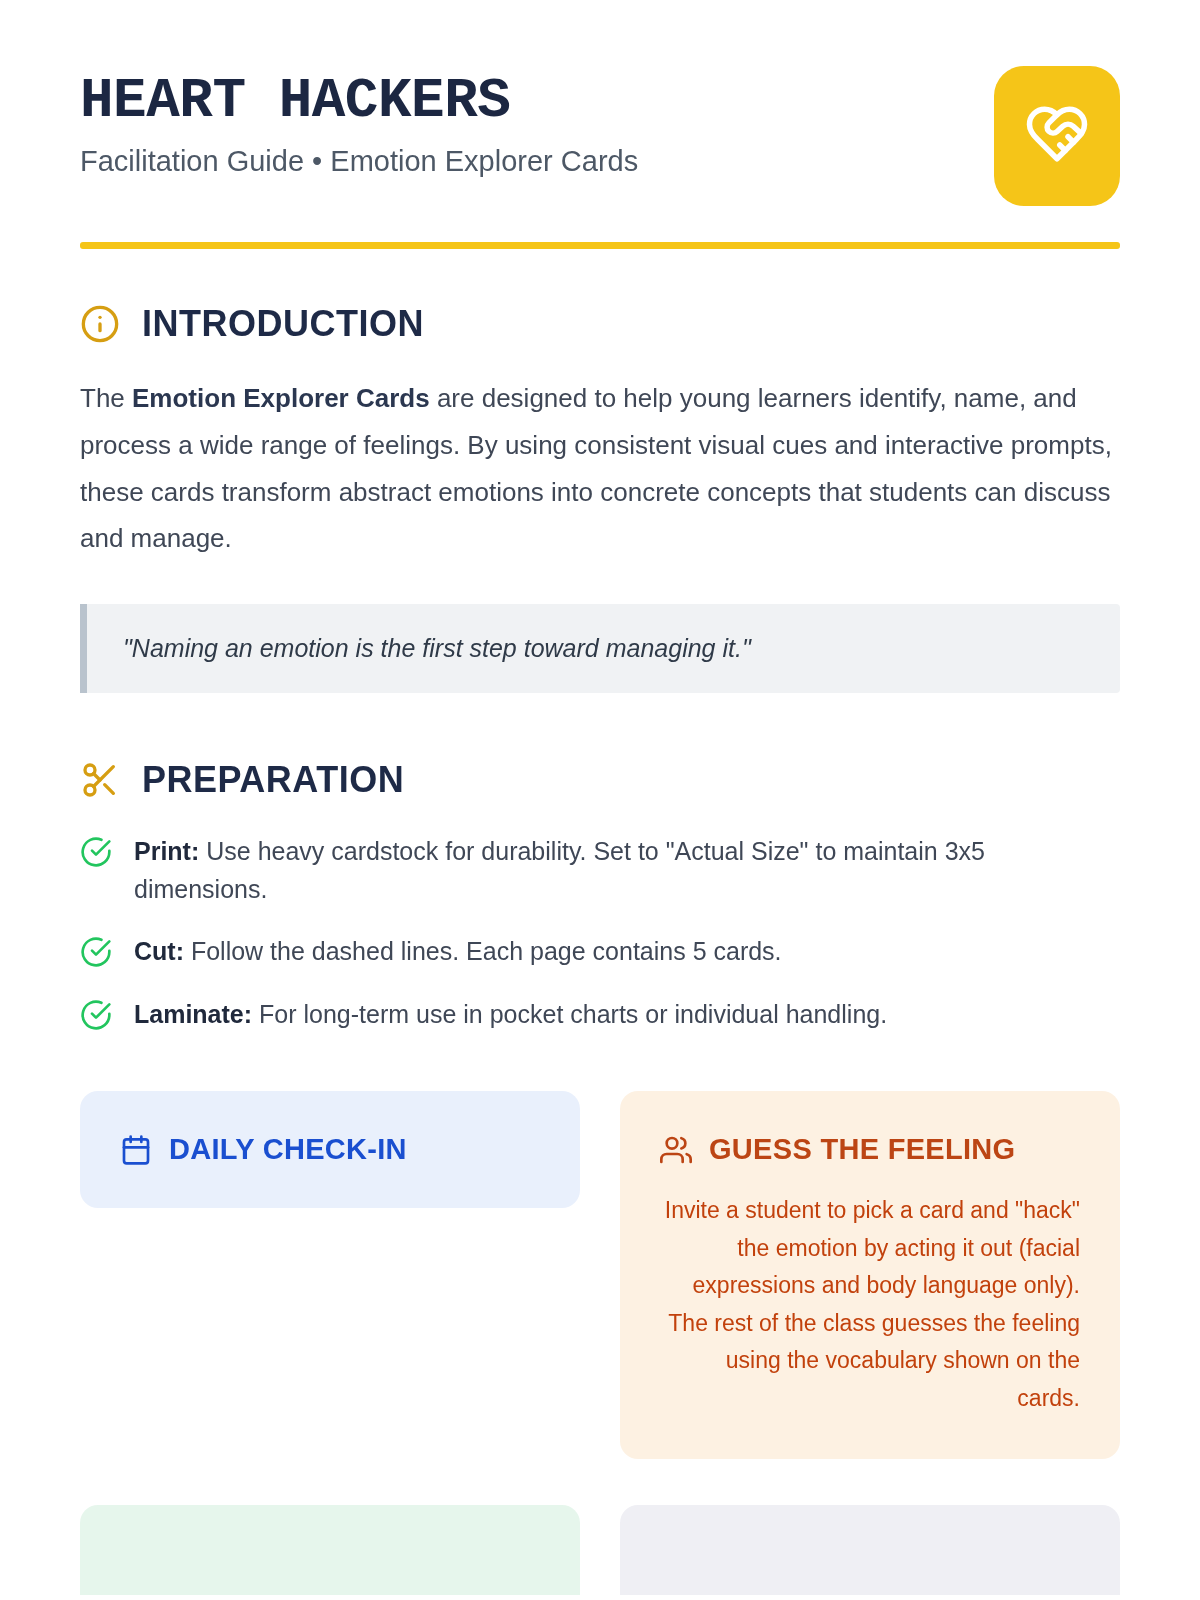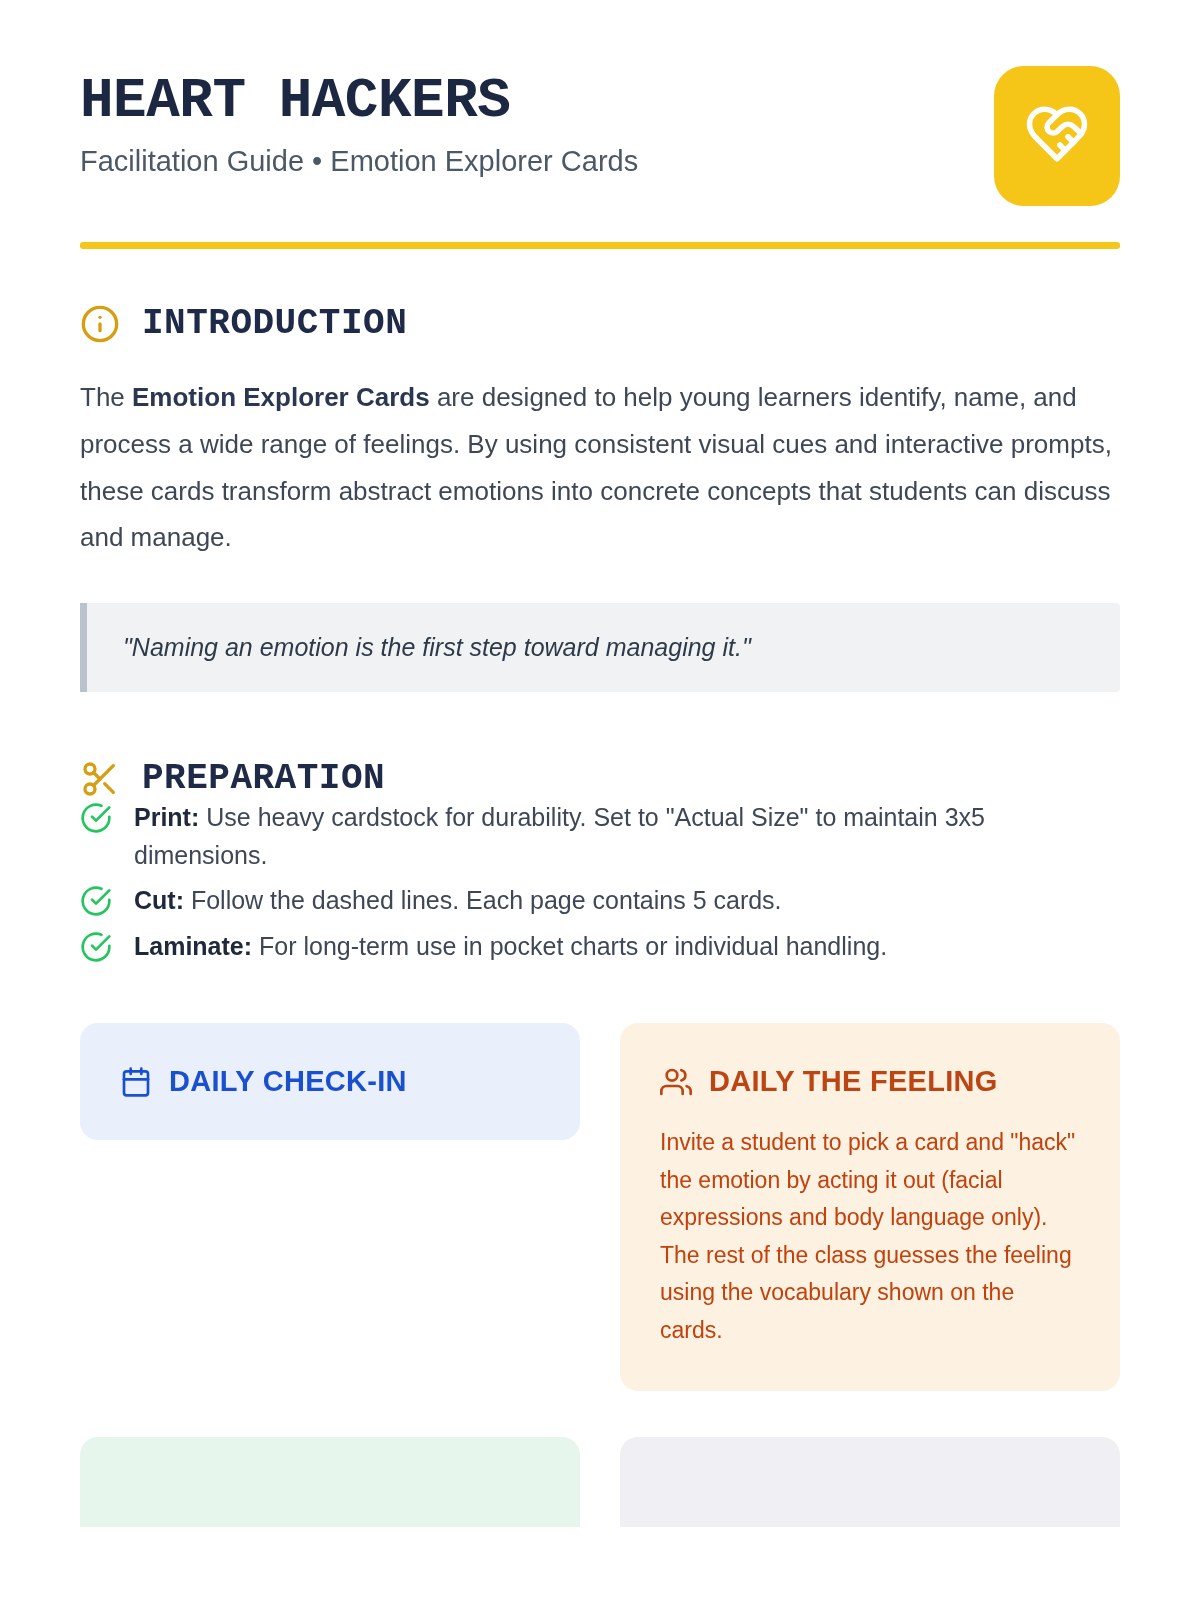--- a/index.html
+++ b/index.html
@@ -22,48 +22,49 @@
   .logo {
     width:126px; height:140px; background:#f5c518; border-radius:30px;
     display:flex; align-items:center; justify-content:center; margin-top:-6px;
     color:#ffffff; flex:0 0 auto;
   }
   .divider { margin-top:36px; height:7px; background:#f5c518; border-radius:3px; }
 
   
   .section-head { display:flex; align-items:center; gap:22px; }
   .section-head h2 {
-    font-size:36px; font-weight:bold; color:#1e2a47; letter-spacing:0.5px;font-family:Liberation Mono, monospace;
+    font-size:36px; font-weight:bold; color:#1e2a47; letter-spacing:0.5px;
   }
   .icon-gold { color:#d69e12; display:flex; }
   .sec-intro { margin-top:54px; }
   .sec-prep  { margin-top:66px; }
 
   .para {
     margin-top:30px; font-size:26px; line-height:1.8; color:#3f4756; max-width:1040px;
   }
   .para b { color:#2b3750; }
 
   .quote {
     margin-top:42px; background:#f0f2f4; border-left:7px solid #b9c3cd;
     padding:30px 36px; font-style:italic; font-size:25px; color:#2f3a48;
     border-radius:0 4px 4px 0;
   }
 
   
-  .checklist { display:flex; flex-direction:column; gap:8px; }
+  .checklist { margin-top:32px; display:flex; flex-direction:column; gap:25px; }
   .check-item { display:flex; gap:22px; align-items:flex-start; }
   .check-item .icon-green { color:#22c55e; flex:0 0 auto; margin-top:3px; display:flex; }
   .check-text { font-size:25px; line-height:1.5; color:#3f4756; }
   .check-text b { color:#20293c; }
 
   
   .activities {
     margin-top:58px; display:grid; grid-template-columns:1fr 1fr; gap:40px;
     align-items:start;
+    text-align:right;
   }
   .card { border-radius:18px; padding:42px 40px; }
   .card-blue { background:#e9f0fc; }
   .card-orange { background:#fdf1e2; }
   .card-title { display:flex; align-items:center; gap:17px; font-size:29px; font-weight:bold; letter-spacing:0.3px; }
   .card-blue .card-title { color:#1a4fd0; }
   .card-orange .card-title { color:#bc4514; }
   .card-title .icon { display:flex; flex:0 0 auto; }
   .card-body { margin-top:26px; font-size:23px; line-height:1.63; }
   .card-blue .card-body { color:#2a4a9b; }
@@ -182,21 +183,21 @@
     <div class="card card-orange">
       <div class="card-title">
         <span class="icon">
           <svg width="32" height="32" viewBox="0 0 24 24" fill="none" stroke="currentColor" stroke-width="2" stroke-linecap="round" stroke-linejoin="round">
             <path d="M17 21v-2a4 4 0 0 0-4-4H5a4 4 0 0 0-4 4v2"></path>
             <circle cx="9" cy="7" r="4"></circle>
             <path d="M23 21v-2a4 4 0 0 0-3-3.87"></path>
             <path d="M16 3.13a4 4 0 0 1 0 7.75"></path>
           </svg>
         </span>
-        <span>DAILY THE FEELING</span>
+        <span>GUESS THE FEELING</span>
       </div>
       <div class="card-body">Invite a student to pick a card and "hack" the emotion by acting it out (facial expressions and body language only). The rest of the class guesses the feeling using the vocabulary shown on the cards.</div>
     </div>
 
   </div>
 
   <div class="partials">
     <div class="partial partial-green"></div>
     <div class="partial partial-gray"></div>
   </div>

